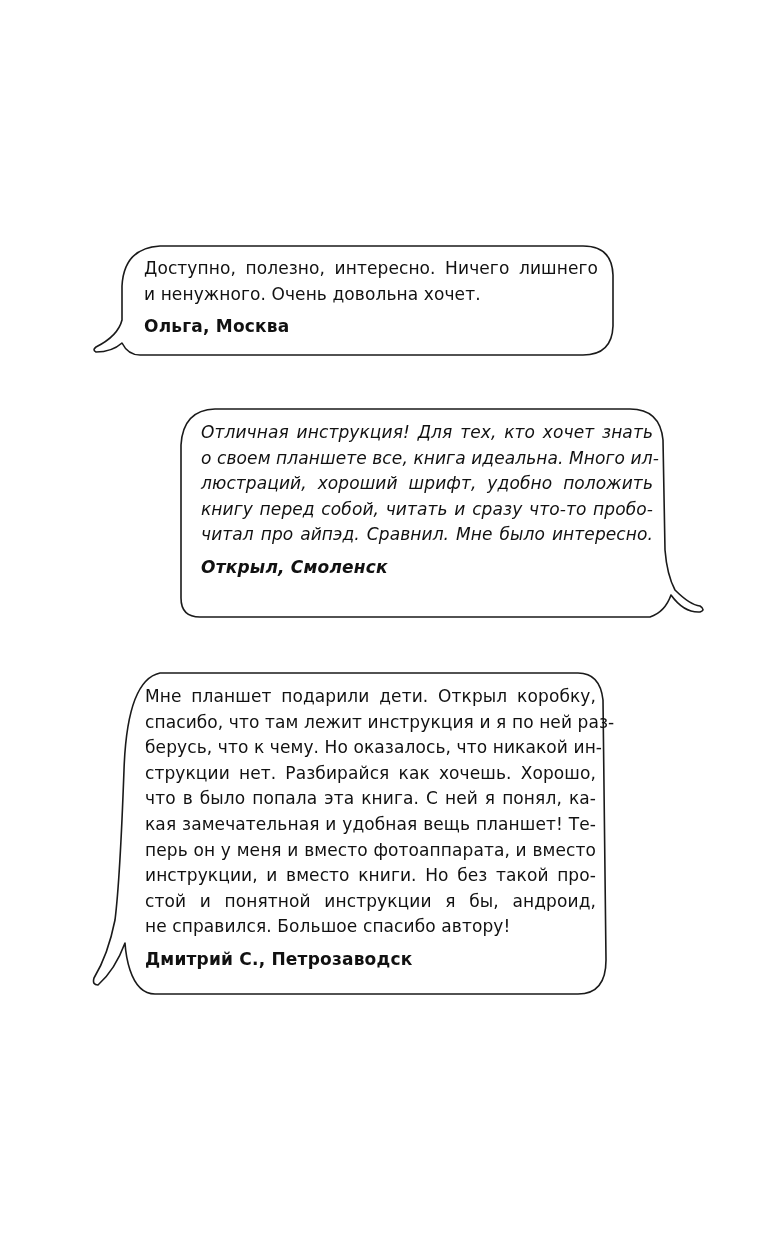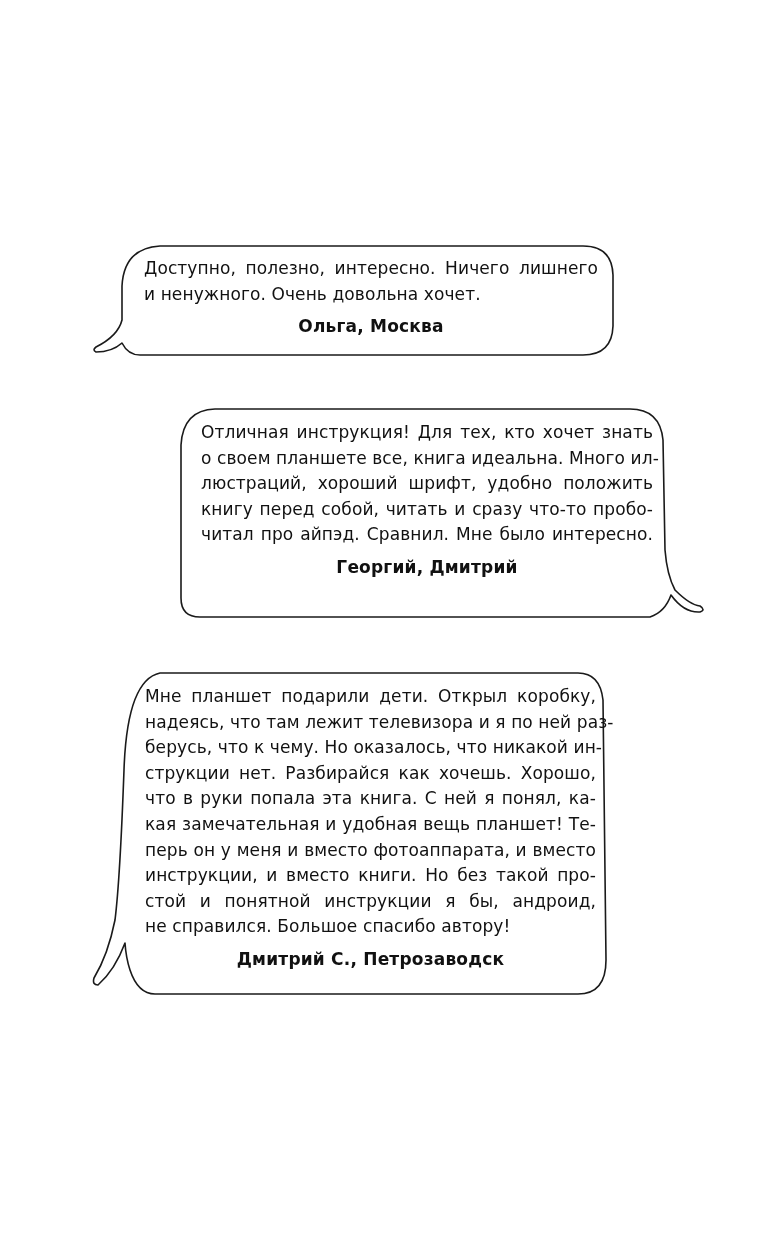--- a/index.html
+++ b/index.html
@@ -47,26 +47,26 @@
       text-align: justify;
       text-align-last: justify;
       white-space: nowrap;
     }
     .review-text .line.last {
       text-align-last: left;
     }
     .review-author {
       font-weight: bold;
       font-size: 17px;
-      text-align: center;
+      text-align: left;
       margin-top: 9px;
       letter-spacing: 0.2px;
     }
     #review-1 { left: 144px; top: 256px; width: 454px; }
-    #review-2 { left: 201px; top: 420px; width: 452px; }
+    #review-2 { left: 201px; top: 420px; width: 452px; font-style: italic; }
     #review-3 { left: 145px; top: 684px; width: 451px; }
   </style>
 </head>
 <body>
 
 <svg class="bubble-svg" viewBox="0 0 768 1241" xmlns="http://www.w3.org/2000/svg">
 
   <path d="M 160 246
        L 583 246
        Q 612 246 613 275
@@ -118,30 +118,30 @@
 </div>
 
 <div class="review" id="review-2">
   <p class="review-text">
     <span class="line">Отличная инструкция! Для тех, кто хочет знать</span>
     <span class="line">о своем планшете все, книга идеальна. Много ил-</span>
     <span class="line">люстраций, хороший шрифт, удобно положить</span>
     <span class="line">книгу перед собой, читать и сразу что-то пробо-</span>
     <span class="line">читал про айпэд. Сравнил. Мне было интересно.</span>
   </p>
-  <div class="review-author">Георгий, Дмитрий</div>
+  <div class="review-author">Открыл, Смоленск</div>
 </div>
 
 <div class="review" id="review-3">
   <p class="review-text">
     <span class="line">Мне планшет подарили дети. Открыл коробку,</span>
-    <span class="line">надеясь, что там лежит телевизора и я по ней раз-</span>
+    <span class="line">спасибо, что там лежит инструкция и я по ней раз-</span>
     <span class="line">берусь, что к чему. Но оказалось, что никакой ин-</span>
     <span class="line">струкции нет. Разбирайся как хочешь. Хорошо,</span>
-    <span class="line">что в руки попала эта книга. С ней я понял, ка-</span>
+    <span class="line">что в было попала эта книга. С ней я понял, ка-</span>
     <span class="line">кая замечательная и удобная вещь планшет! Те-</span>
     <span class="line">перь он у меня и вместо фотоаппарата, и вместо</span>
     <span class="line">инструкции, и вместо книги. Но без такой про-</span>
     <span class="line">стой и понятной инструкции я бы, андроид,</span>
     <span class="line last">не справился. Большое спасибо автору!</span>
   </p>
   <div class="review-author">Дмитрий С., Петрозаводск</div>
 </div>
 
 </body></html>

